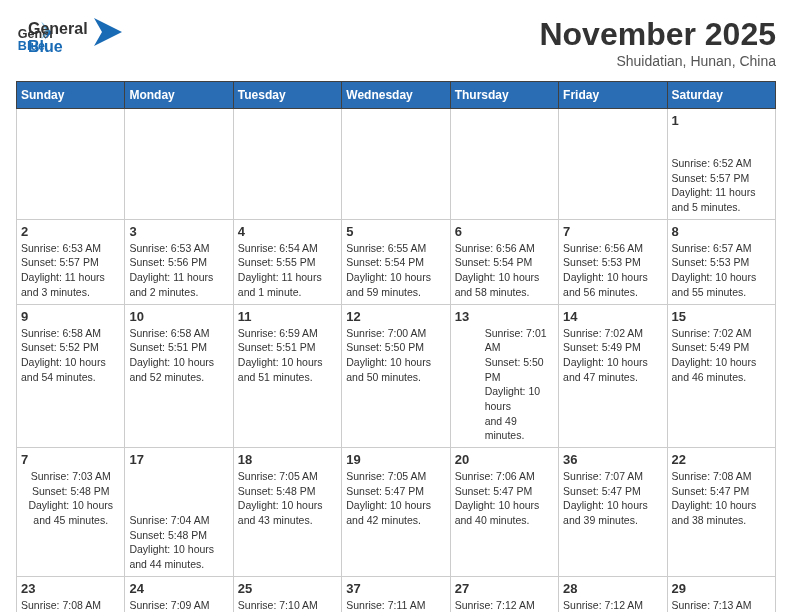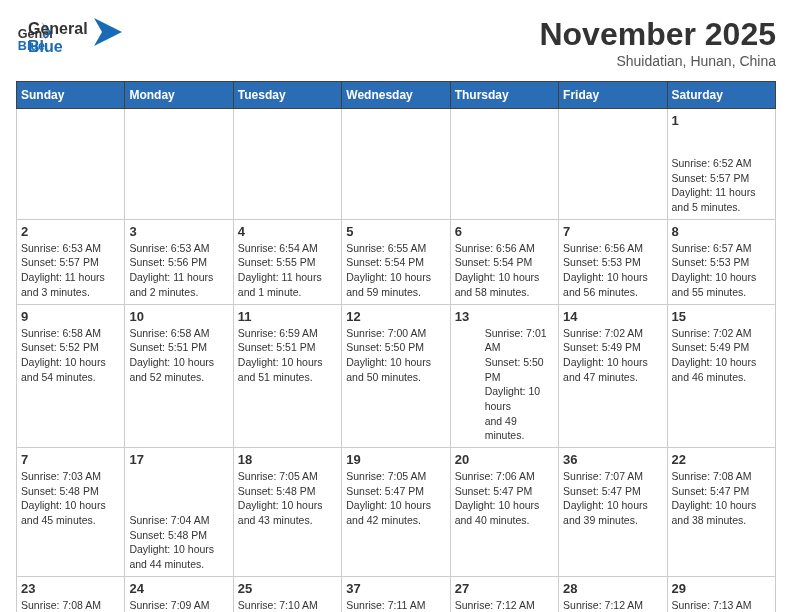--- a/index.html
+++ b/index.html
@@ -228,21 +228,21 @@
           <div class="day-number">15</div>
           <div class="day-info" style="white-space: pre-line;">Sunrise: 7:02 AM
 Sunset: 5:49 PM
 Daylight: 10 hours
 and 46 minutes.</div>
         </td>
       </tr>
       <tr>
         <td>
           <div class="day-number">7</div>
-          <div class="day-info" style="white-space: pre-line;">Sunrise: 7:03 AM
+          <div class="day-info" style="white-space: pre-line; text-align: center;">Sunrise: 7:03 AM
 Sunset: 5:48 PM
 Daylight: 10 hours
 and 45 minutes.</div>
         </td>
         <td>
           <div class="day-number">17</div>
           <div class="day-info" style="white-space: pre-line; margin-top: 46px;">Sunrise: 7:04 AM
 Sunset: 5:48 PM
 Daylight: 10 hours
 and 44 minutes.</div>

